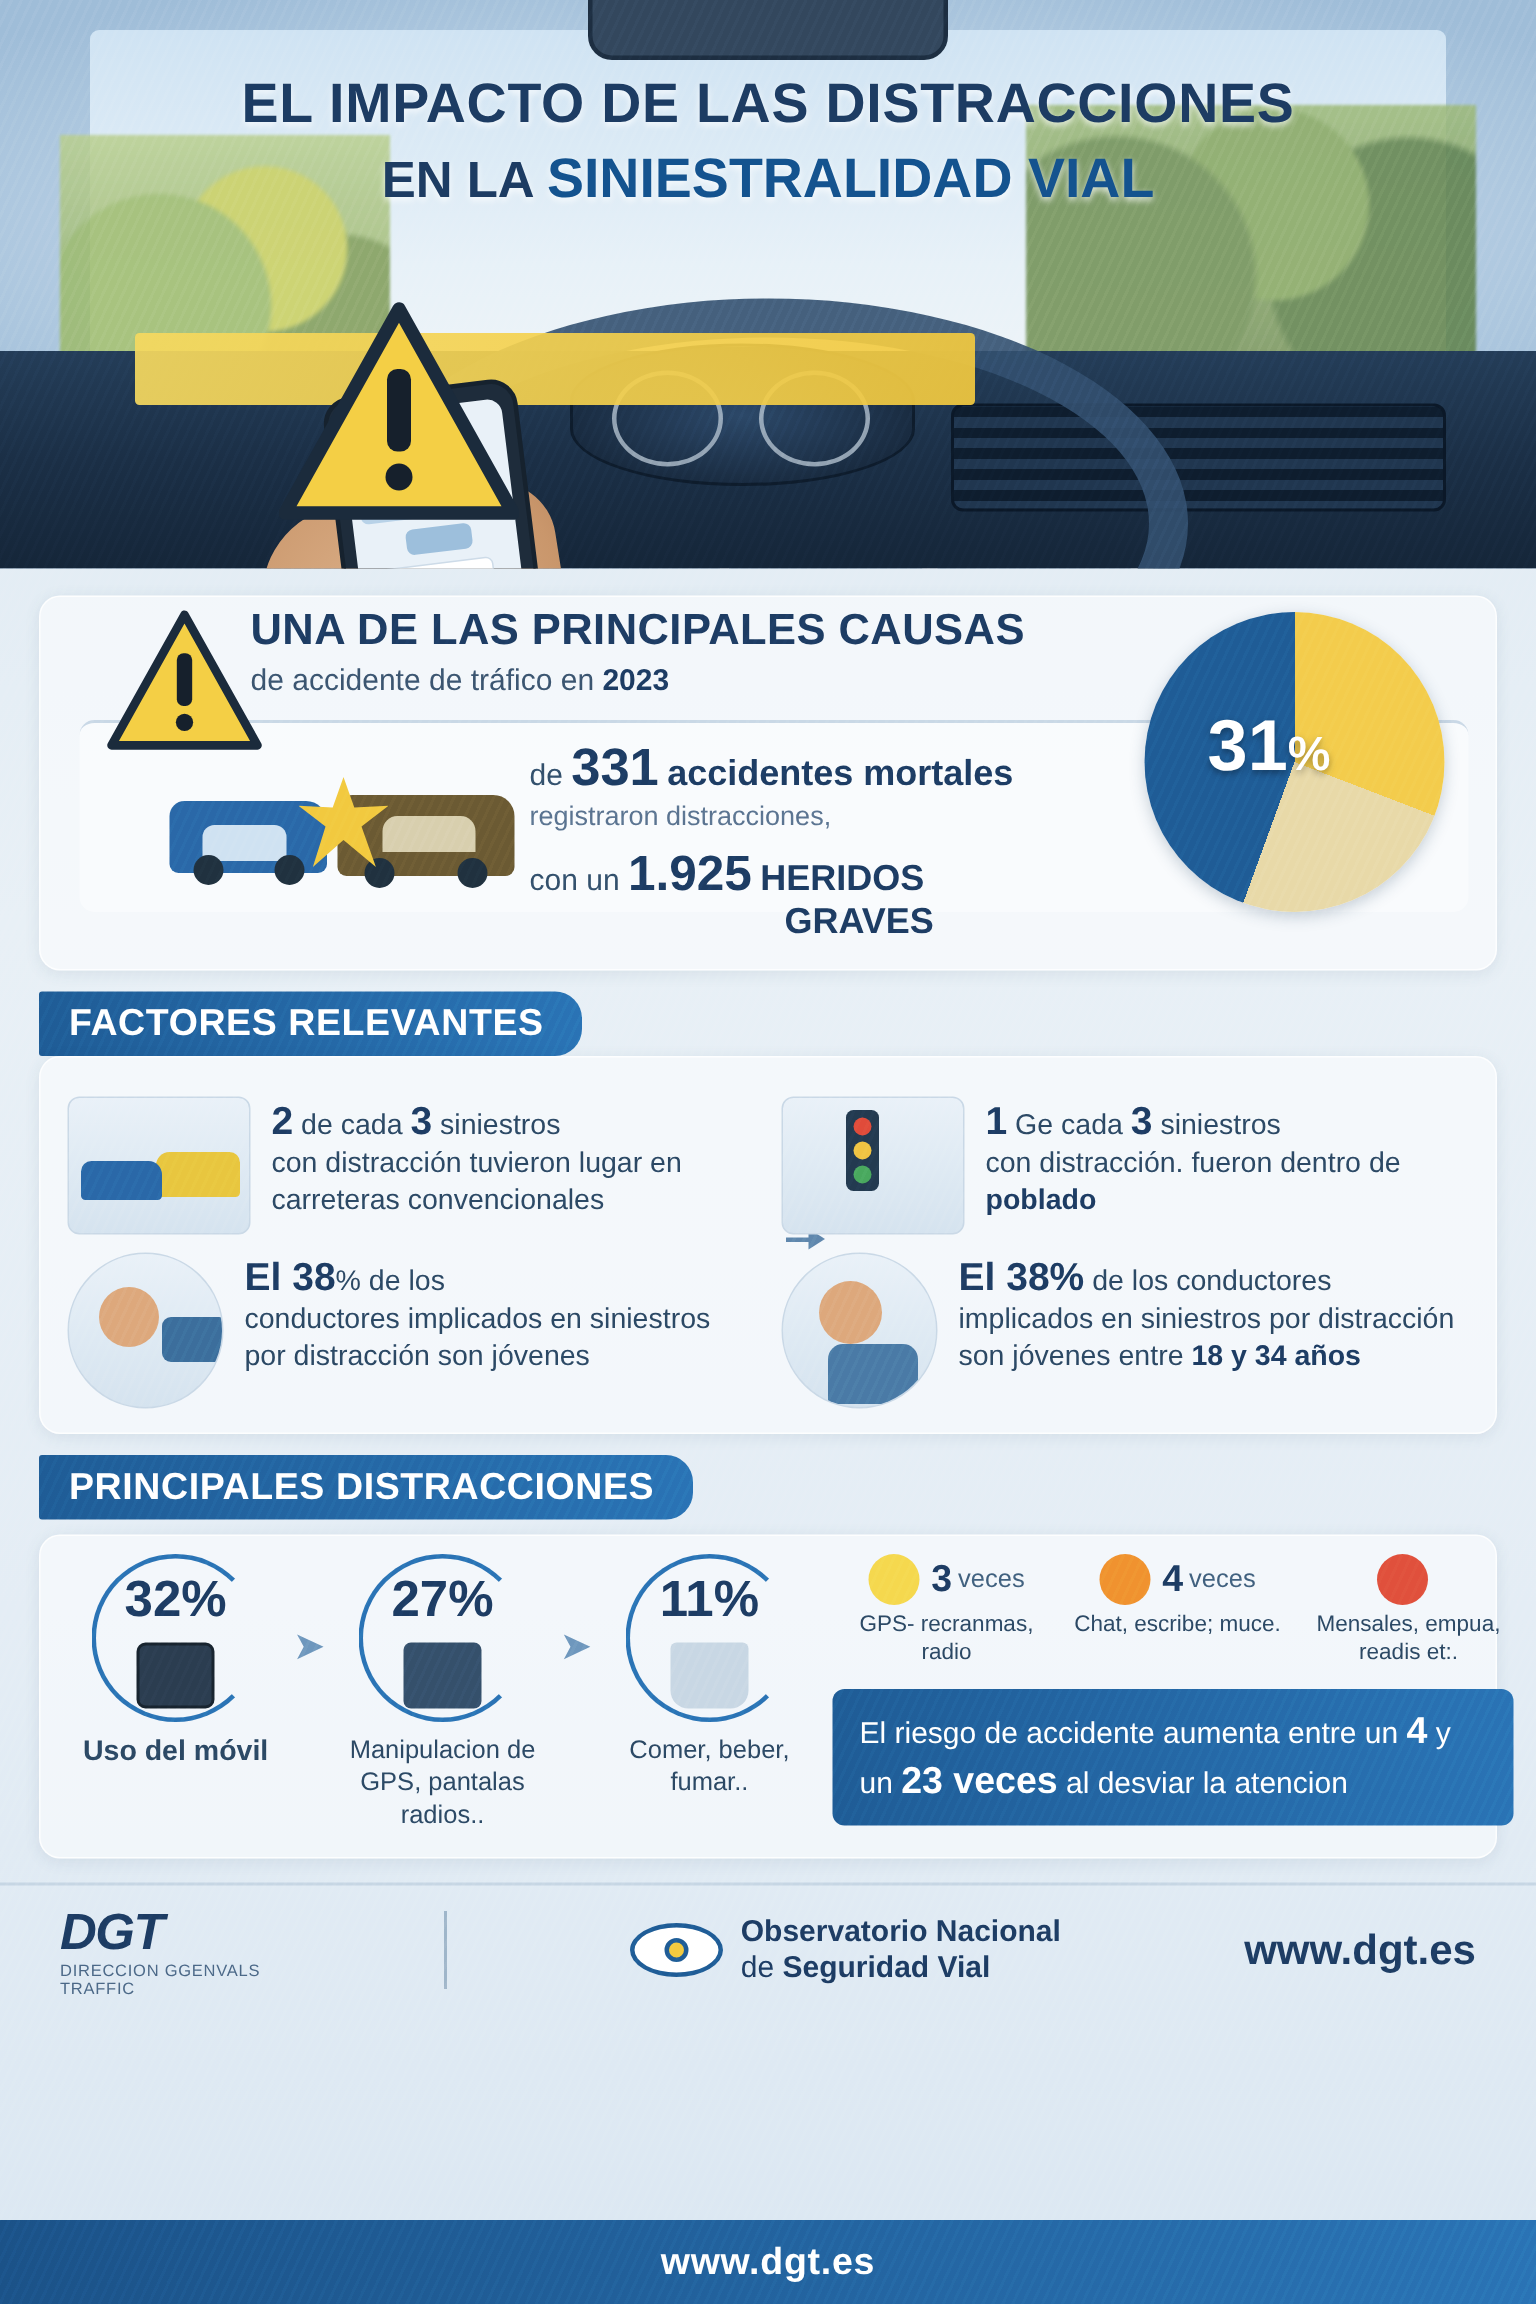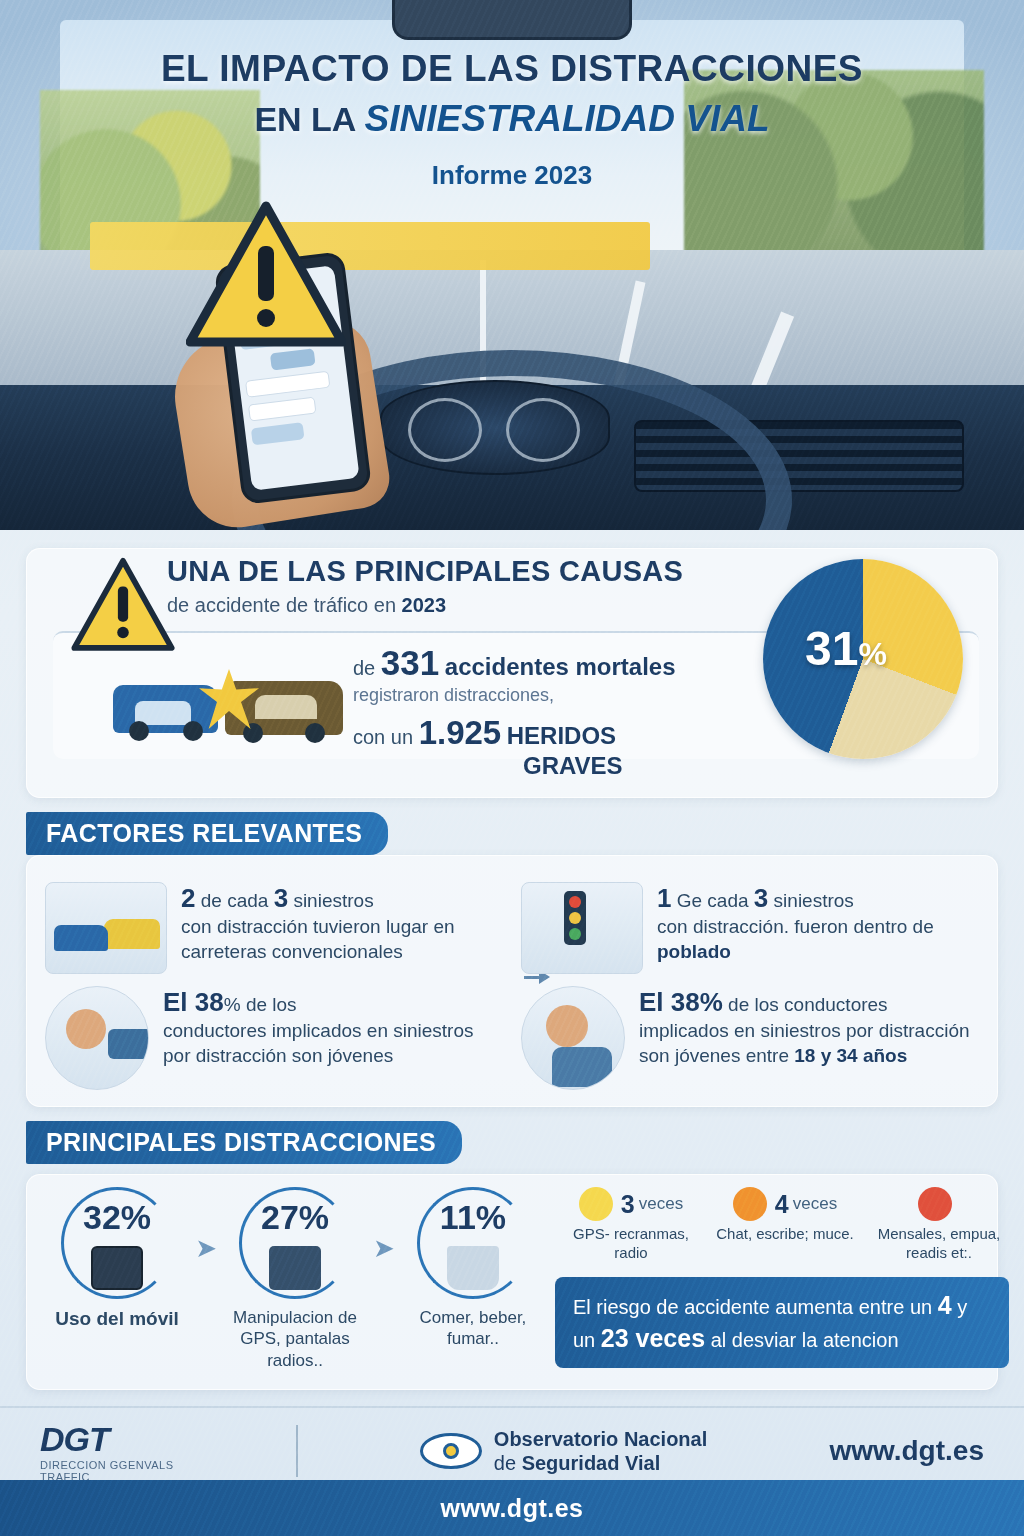--- a/index.html
+++ b/index.html
@@ -12,21 +12,21 @@
   .poster {
     position: relative;
     width: 1024px; height: 1536px;
     background:
       linear-gradient(180deg, #dce8f2 0%, #e8f0f6 40%, #e4edf5 70%, #dbe7f2 100%);
   }
 
   
   .hero {
     position: relative;
-    height: 530px;
+    height: 379px;
     overflow: hidden;
     background:
       radial-gradient(ellipse 70% 50% at 50% 42%, #cfe0ee 0%, #bcd2e6 45%, #9fbdd8 100%);
   }
   .hero-sky {
     position: absolute; left: 60px; right: 60px; top: 20px; height: 260px;
     background: linear-gradient(180deg, #cfe3f3 0%, #e7f1f8 60%, #f0f5f8 100%);
     border-radius: 6px;
   }
   .hero-trees-left {
@@ -90,21 +90,21 @@
     z-index: 6; padding: 0 40px;
   }
   .t1 {
     font-size: 37px; font-weight: bold; color: #1d3c63; letter-spacing: .5px;
     text-shadow: 0 2px 5px rgba(255,255,255,.8);
   }
   .t2 {
     margin-top: 8px; font-size: 34px; color: #1d3c63; font-weight: bold;
     text-shadow: 0 2px 5px rgba(255,255,255,.8);
   }
-  .t2 .big { font-size: 37px; color: #14538f; font-style: italic; }
+  .t2 .big { font-size: 37px; color: #14538f; }
   .t3 { margin-top: 8px; font-size: 33px; color: #1d3c63; font-weight: bold;
         text-shadow: 0 2px 5px rgba(255,255,255,.8); }
   .t3 .big { font-size: 37px; color: #14538f; }
   .subtitle-band {
     margin: 14px auto 0; display: inline-block;
     padding: 6px 26px; font-size: 26px; font-weight: bold; color: #14538f;
   }
 
   .warn-banner {
     position: absolute; left: 90px; top: 222px; width: 560px; height: 48px;
@@ -368,21 +368,20 @@
         <div class="bub w" style="width:70%"></div>
         <div class="bub" style="width:54%"></div>
       </div>
     </div>
 
     <div class="hero-title">
       <div class="t1">EL IMPACTO DE LAS DISTRACCIONES</div>
       <div class="t2">
         <span>EN LA </span><span class="big">SINIESTRALIDAD VIAL</span>
       </div>
-      <div class="subtitle-band">Informe 2023</div>
     </div>
   </div>
 
   <div class="section s1 card">
     <div class="warn-tri" style="left:44px;top:8px;">
       <svg width="104" height="96" viewBox="0 0 160 150">
         <polygon points="80,6 156,142 4,142" fill="#f4cf45" stroke="#1b2b3c" stroke-width="9" stroke-linejoin="round"></polygon>
         <rect x="72" y="46" width="16" height="55" rx="7" fill="#16202c"></rect>
         <circle cx="80" cy="118" r="9" fill="#16202c"></circle>
       </svg>

